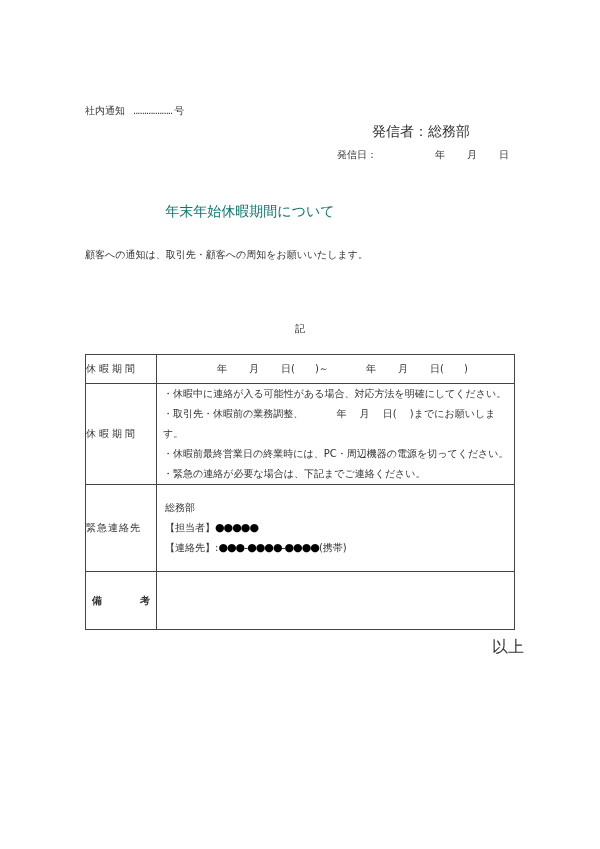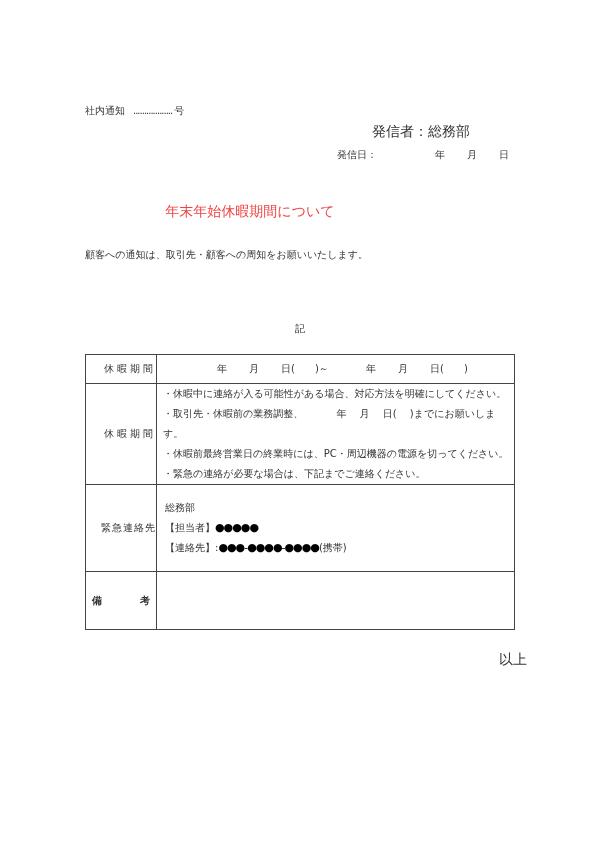--- a/index.html
+++ b/index.html
@@ -9,42 +9,42 @@
       color: #333333;
       font-size: 10px;
     }
     .abs { position: absolute; white-space: nowrap; }
     .doc-number { left: 85px; top: 104px; font-size: 10px; }
     .doc-number .dots { letter-spacing: -1px; margin: 0 2px 0 8px; }
     .sender { left: 337px; top: 123px; font-size: 14px; margin-left: 35px; }
     .date-line { left: 337px; top: 140px; font-size: 10px; margin-top: 8px; }
     .date-line .gap1 { display: inline-block; width: 58px; }
     .date-line .gap2 { display: inline-block; width: 22px; }
-    .title { left: 0; width: 500px; text-align: center; top: 203px; font-size: 14px; color: #ef4444; }
+    .title { left: 0; width: 500px; text-align: center; top: 203px; font-size: 14px; color: #0f766e; }
     .body-text { left: 85px; top: 245px; font-size: 10px; line-height: 19px; }
     .ki { left: 0; width: 600px; text-align: center; top: 322px; font-size: 10px; }
 
     .tbl {
       position: absolute; left: 85px; top: 354px; width: 430px;
       border-collapse: collapse; table-layout: fixed;
       border: 1.5px solid #444;
     }
     .tbl td { border: 1px solid #444; padding: 0; vertical-align: middle; font-size: 10px; }
-    .tbl td.label { width: 70px; text-align: right; letter-spacing: 3px; }
+    .tbl td.label { width: 70px; text-align: left; letter-spacing: 3px; }
     .tbl td.label.wide { text-align: justify; text-align-last: justify; padding: 0 6px; letter-spacing: 0; font-weight: bold; }
     .row1 td { height: 28px; }
     .row2 td { height: 100px; }
     .row3 td { height: 86px; }
     .row4 td { height: 57px; }
     .period { padding-left: 60px !important; white-space: nowrap; margin-left: 20px; }
     .period span { display: inline-block; }
     .notes { padding-left: 6px !important; line-height: 20px; }
     .emergency { padding-left: 8px !important; line-height: 20px; }
     .dot-black { font-size: 11px; color: #000; letter-spacing: -1px; }
-    .closing { left: 492px; top: 651px; font-size: 14px; margin-left: 7px; }
+    .closing { left: 492px; top: 637px; font-size: 16px; }
   </style>
 </head>
 <body>
 
 <div class="abs doc-number">
   <span>社内通知</span><span class="dots">..................</span><span>号</span>
 </div>
 
 <div class="abs sender">
   <span>発信者：</span><span>総務部</span>

